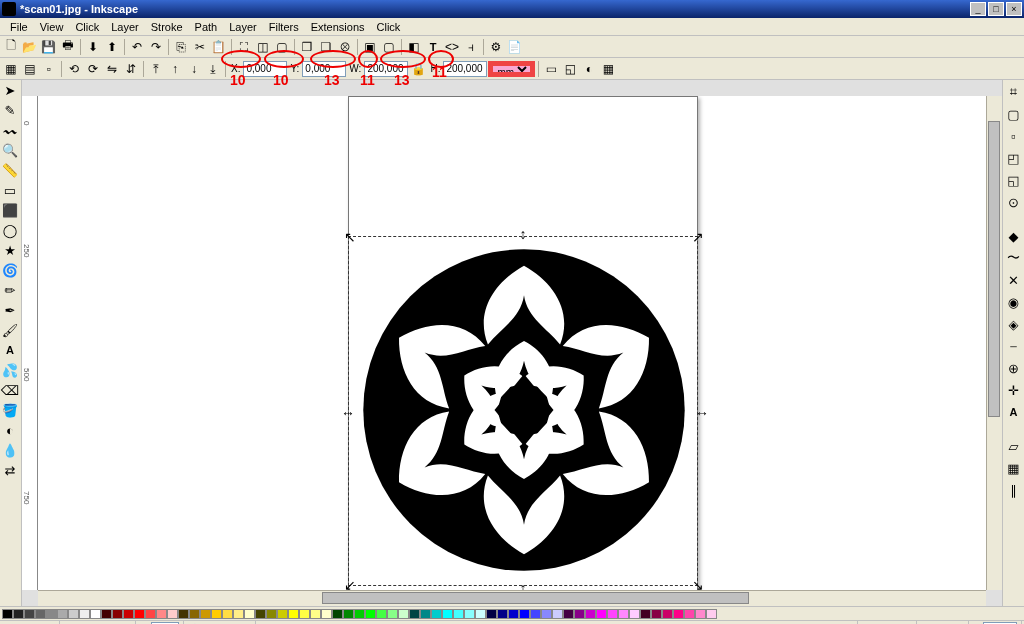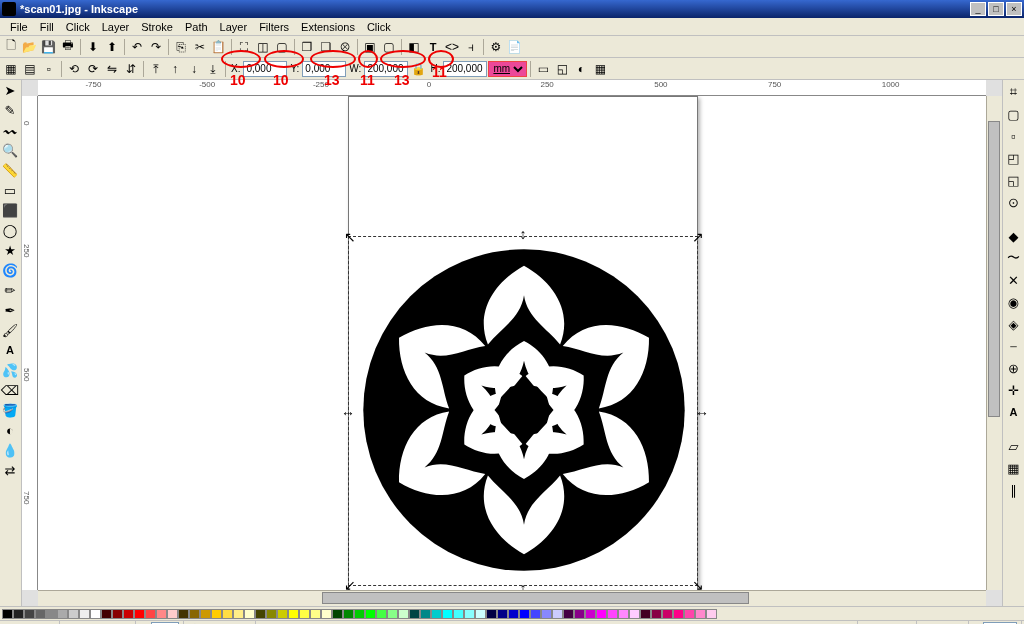--- a/index.html
+++ b/index.html
@@ -8,21 +8,21 @@
 .titlebar .app-icon { width: 14px; height: 14px; background: #000; border-radius: 2px; margin-right: 4px; display: inline-block; }
 .titlebar .title { flex: 1; font-weight: bold; }
 .titlebar .win-btn { width: 16px; height: 14px; background: #c0c0c0; border: 1px solid #fff; margin-left: 2px; font-size: 9px; line-height: 12px; text-align: center; color: #000; cursor: pointer; }
 .menu-bar { background: #ece9d8; height: 18px; display: flex; align-items: center; padding: 0 4px; border-bottom: 1px solid #c0c0c0; }
 .menu-bar span { padding: 2px 6px; cursor: pointer; text-align: center; }
 .toolbar { background: #ece9d8; height: 22px; display: flex; align-items: center; padding: 0 2px; border-bottom: 1px solid #c0c0c0; gap: 1px; }
 .tb-btn { width: 18px; height: 18px; border: 1px solid transparent; display: flex; align-items: center; justify-content: center; cursor: pointer; font-size: 12px; }
 .tb-sep { width: 1px; height: 16px; background: #aca899; margin: 0 2px; }
 .tb-lbl { font-size: 10px; padding: 0 2px; }
 .tb-inp { width: 44px; height: 16px; border: 1px solid #7f9db9; background: #fff; font-size: 10px; padding: 0 2px; }
-.tb-sel { height: 16px; border: 1px solid #ef4444; background: #ec4899; font-size: 10px; text-decoration: underline; }
+.tb-sel { height: 16px; border: 5px solid #ef4444; background: #f9a8d4; font-size: 10px; text-decoration: underline; }
 .main { display: flex; height: calc(100% - 18px - 18px - 22px - 22px - 18px); }
 .toolbox { width: 22px; background: #ece9d8; border-right: 1px solid #c0c0c0; display: flex; flex-direction: column; }
 .tool { width: 20px; height: 20px; border: 1px solid transparent; display: flex; align-items: center; justify-content: center; cursor: pointer; font-size: 13px; }
 .canvas-area { flex: 1; position: relative; background: #e0e0e0; overflow: hidden; }
 .ruler-h { position: absolute; top: 0; left: 16px; right: 16px; height: 16px; background: #fff; border-bottom: 1px solid #888; }
 .ruler-v { position: absolute; top: 16px; left: 0; bottom: 16px; width: 16px; background: #fff; border-right: 1px solid #888; }
 .ruler-h::before, .ruler-v::before { content: ""; position: absolute; }
 .ruler-h .tick, .ruler-v .tick { position: absolute; font-size: 8px; color: #555; }
 .canvas-viewport { position: absolute; top: 16px; left: 16px; right: 16px; bottom: 16px; background: #fff; overflow: hidden; }
 .page { position: absolute; left: 310px; top: 0; width: 350px; height: 495px; border: 1px solid #777; box-shadow: 2px 2px 4px rgba(0,0,0,0.3); background: #fff; }
@@ -47,21 +47,21 @@
 <div class="titlebar">
   <span class="app-icon"></span>
   <span class="title">*scan01.jpg - Inkscape</span>
   <span class="win-btn">_</span>
   <span class="win-btn">□</span>
   <span class="win-btn">×</span>
 </div>
 
 <div class="menu-bar">
   <span>File</span>
-  <span>Fill</span>
+  <span>View</span>
   <span>Click</span>
   <span>Layer</span>
   <span>Stroke</span>
   <span>Path</span>
   <span>Layer</span>
   <span>Filters</span>
   <span>Extensions</span>
   <span>Click</span>
 </div>
 
@@ -156,30 +156,20 @@
       </div>
     <div class="tool">💦</div>
     <div class="tool">⌫</div>
     <div class="tool">🪣</div>
     <div class="tool">◐</div>
     <div class="tool">💧</div>
     <div class="tool">⇄</div>
   </div>
 
   <div class="canvas-area">
-    <div class="ruler-h">
-      <span class="tick" style="left:5%">-750</span>
-      <span class="tick" style="left:17%">-500</span>
-      <span class="tick" style="left:29%">-250</span>
-      <span class="tick" style="left:41%">0</span>
-      <span class="tick" style="left:53%">250</span>
-      <span class="tick" style="left:65%">500</span>
-      <span class="tick" style="left:77%">750</span>
-      <span class="tick" style="left:89%">1000</span>
-    </div>
     <div class="ruler-v">
       <span class="tick" style="top:5%;writing-mode:vertical-rl">0</span>
       <span class="tick" style="top:30%;writing-mode:vertical-rl">250</span>
       <span class="tick" style="top:55%;writing-mode:vertical-rl">500</span>
       <span class="tick" style="top:80%;writing-mode:vertical-rl">750</span>
     </div>
     <div class="canvas-viewport">
       <div class="page"></div>
       <div class="selection">
         <div class="sel-handle" style="left:-5px;top:-5px">↖</div>

